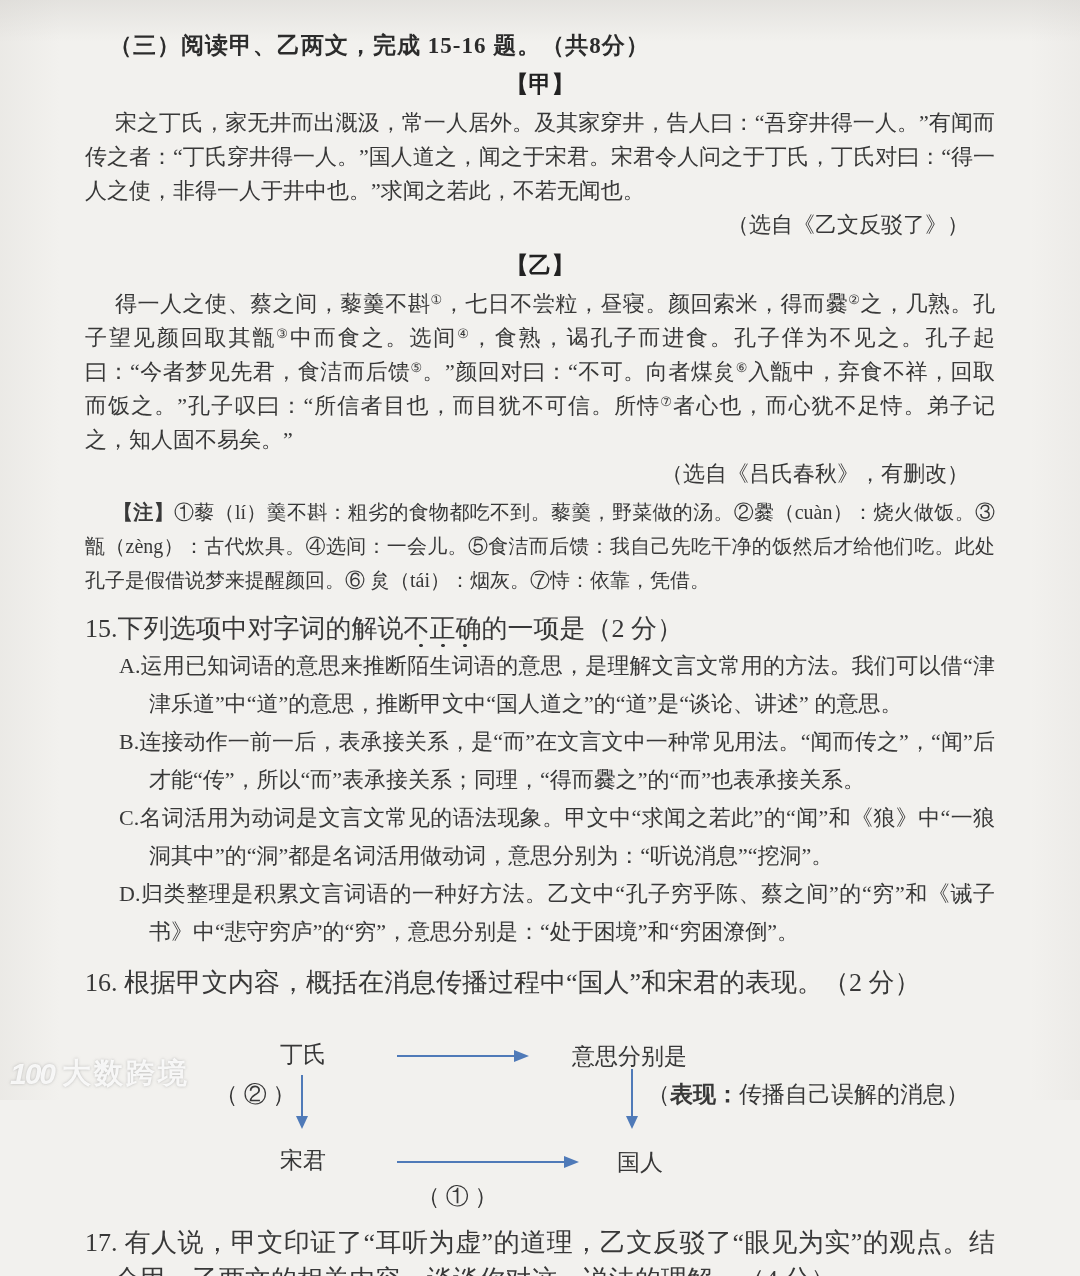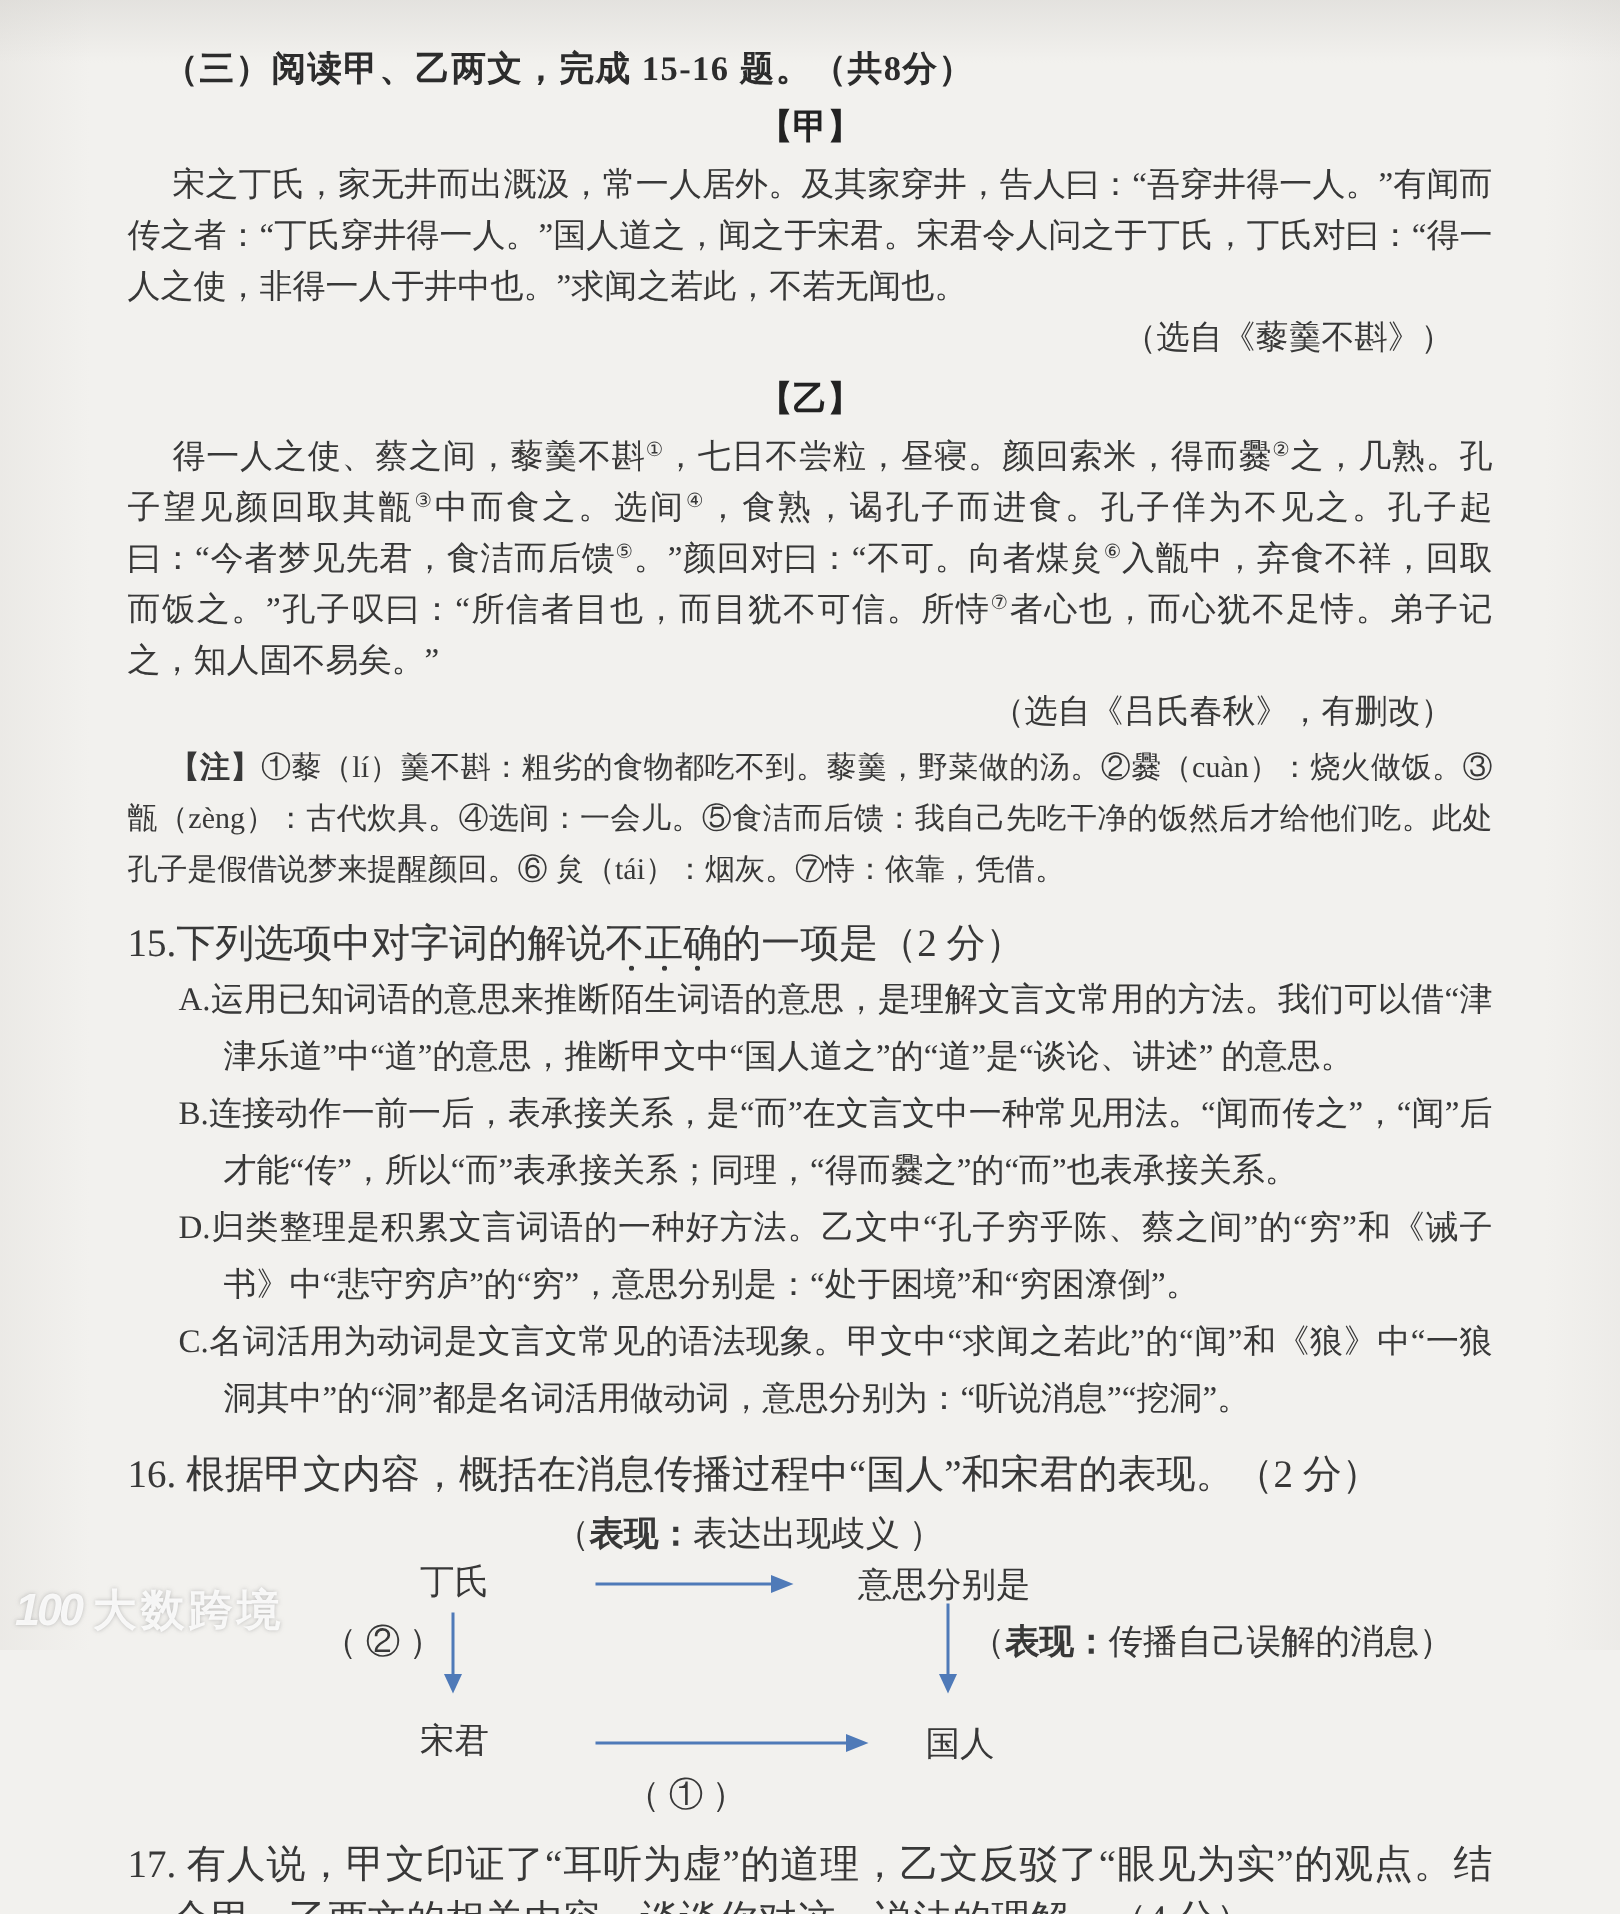--- a/index.html
+++ b/index.html
@@ -58,53 +58,50 @@
 </style>
 </head>
 <body>
 
 <div class="page">
 
   <div class="heading">（三）阅读甲、乙两文，完成 15-16 题。（共8分）</div>
 
   <div class="passage-label">【甲】</div>
   <p class="passage"><span>宋之丁氏，家无井而出溉汲，常一人居外。及其家穿井，告人曰：“吾穿井得一人。”有闻而传之者：“丁氏穿井得一人。”国人道之，闻之于宋君。宋君令人问之于丁氏，丁氏对曰：“得一人之使，非得一人于井中也。”求闻之若此，不若无闻也。</span></p>
-  <div class="source">（选自《藜羹不斟》）</div>
+  <div class="source">（选自《乙文反驳了》）</div>
 
   <div class="passage-label">【乙】</div>
   <p class="passage"><span>得一人之使、蔡之间，藜羹不斟</span><sup>①</sup><span>，七日不尝粒，昼寝。颜回索米，得而爨</span><sup>②</sup><span>之，几熟。孔子望见颜回取其甑</span><sup>③</sup><span>中而食之。选间</span><sup>④</sup><span>，食熟，谒孔子而进食。孔子佯为不见之。孔子起曰：“今者梦见先君，食洁而后馈</span><sup>⑤</sup><span>。”颜回对曰：“不可。向者煤炱</span><sup>⑥</sup><span>入甑中，弃食不祥，回取而饭之。”孔子叹曰：“所信者目也，而目犹不可信。所恃</span><sup>⑦</sup><span>者心也，而心犹不足恃。弟子记之，知人固不易矣。”</span></p>
   <div class="source">（选自《吕氏春秋》，有删改）</div>
 
   <p class="notes">
     <span class="nlabel">【注】</span><span>①藜（lí）羹不斟：粗劣的食物都吃不到。藜羹，野菜做的汤。②爨（cuàn）：烧火做饭。③甑（zèng）：古代炊具。④选间：一会儿。⑤食洁而后馈：我自己先吃干净的饭然后才给他们吃。此处孔子是假借说梦来提醒颜回。⑥ 炱（tái）：烟灰。⑦恃：依靠，凭借。</span>
   </p>
 
   <div class="question">
     <span>15.下列选项中对字词的解说</span><span class="emph">不正确</span><span>的一项是（2 分）</span>
   </div>
 
   <div class="option">
     <span>A.</span><span>运用已知词语的意思来推断陌生词语的意思，是理解文言文常用的方法。我们可以借“津津乐道”中“道”的意思，推断甲文中“国人道之”的“道”是“谈论、讲述” 的意思。</span>
   </div>
   <div class="option">
     <span>B.</span><span>连接动作一前一后，表承接关系，是“而”在文言文中一种常见用法。“闻而传之”，“闻”后才能“传”，所以“而”表承接关系；同理，“得而爨之”的“而”也表承接关系。</span>
   </div>
   <div class="option">
-    <span>D.</span><span>归类整理是积累文言词语的一种好方法。乙文中“孔子穷乎陈、蔡之间”的“穷”和《诫子书》中“悲守穷庐”的“穷”，意思分别是：“处于困境”和“穷困潦倒”。</span>
+    <span>C.</span><span>名词活用为动词是文言文常见的语法现象。甲文中“求闻之若此”的“闻”和《狼》中“一狼洞其中”的“洞”都是名词活用做动词，意思分别为：“听说消息”“挖洞”。</span>
   </div>
   <div class="option">
-    <span>C.</span><span>名词活用为动词是文言文常见的语法现象。甲文中“求闻之若此”的“闻”和《狼》中“一狼洞其中”的“洞”都是名词活用做动词，意思分别为：“听说消息”“挖洞”。</span>
+    <span>D.</span><span>归类整理是积累文言词语的一种好方法。乙文中“孔子穷乎陈、蔡之间”的“穷”和《诫子书》中“悲守穷庐”的“穷”，意思分别是：“处于困境”和“穷困潦倒”。</span>
   </div>
 
   <div class="question">16. 根据甲文内容，概括在消息传播过程中“国人”和宋君的表现。（2 分）</div>
 
   <div class="diagram">
-    <div class="dlabel" style="left:285px;top:2px;">
-      <span>（</span><span class="b">表现：</span><span>表达出现歧义 ）</span>
-    </div>
 
     <div class="dnode" style="left:195px;top:34px;">丁氏</div>
     <div class="harrow" style="left:312px;top:50px;width:128px;"></div>
     <div class="dnode" style="left:487px;top:36px;">意思分别是</div>
 
     <div class="dblank" style="left:130px;top:74px;">（ ② ）</div>
     <div class="varrow" style="left:216px;top:70px;height:50px;"></div>
 
     <div class="varrow" style="left:546px;top:64px;height:56px;"></div>
     <div class="dlabel" style="left:562px;top:74px;">

